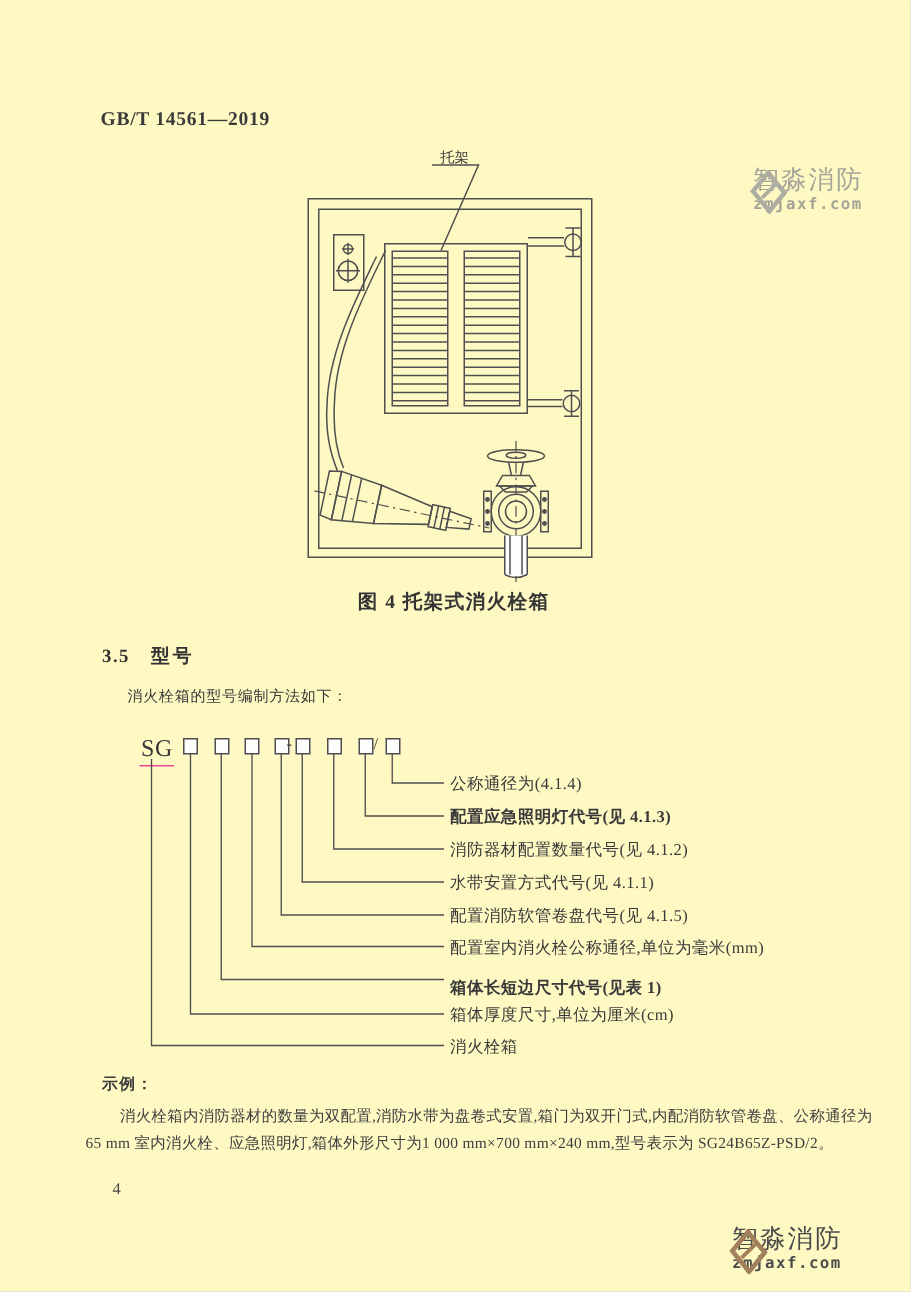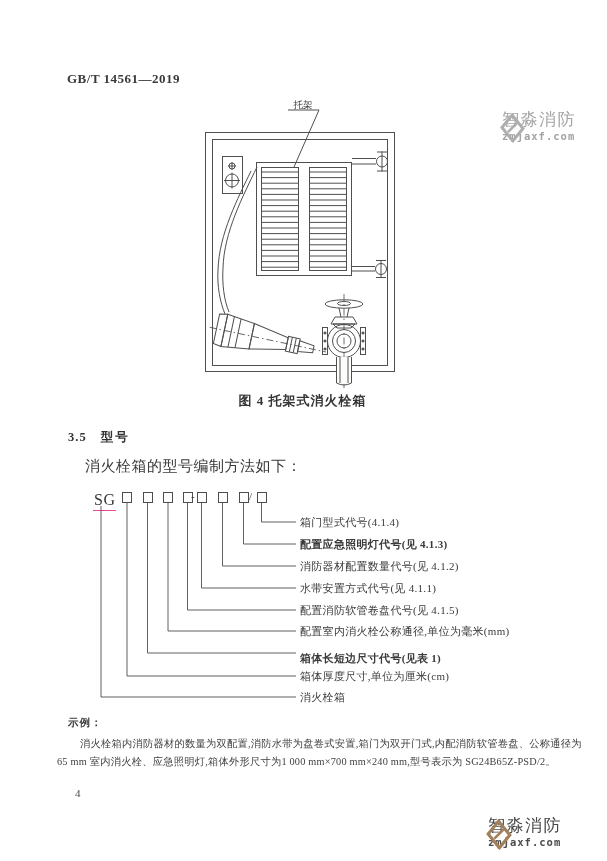--- a/index.html
+++ b/index.html
@@ -1,27 +1,27 @@
 <!DOCTYPE html>
 <html><head>
 <meta charset="utf-8">
 <style>
   html,body{margin:0;padding:0;background:#e8e8e8;}
   .page{
-    position:relative;width:607px;height:861px;background:#ffffff;
+    position:relative;width:607px;height:861px;background:#fef9c3;
     font-family:"Liberation Serif","DejaVu Serif",serif;color:#3c3c3c;
     overflow:hidden;margin:0 auto;box-shadow:0 0 4px rgba(0,0,0,.2);
   }
   .abs{position:absolute;}
   .header{left:67px;top:71px;font-size:13px;font-weight:bold;letter-spacing:.5px;color:#3a3a3a;}
   .fig-caption{left:190px;top:392px;width:225px;text-align:center;font-size:13px;font-weight:bold;letter-spacing:1px;color:#353535;}
   .sec-head{left:68px;top:429px;font-size:12.5px;font-weight:bold;color:#333;}
   .sec-head .num{margin-right:14px;letter-spacing:1px;}
   .sec-head .ttl{letter-spacing:2px;}
-  .intro{left:85px;top:457px;font-size:15px;letter-spacing:.5px;color:#383838;}
+  .intro{left:85px;top:457px;font-size:10px;letter-spacing:.5px;color:#383838;}
   .sg-prefix{left:93px;top:491px;font-size:16px;letter-spacing:.5px;color:#383838;border-bottom:1px solid #ec4899;padding:0 1px 1px 1px;}
   .mbox{position:absolute;width:8px;height:9px;border:1px solid #4d4d4d;background:#fdfdfc;top:492px;}
   .msep{position:absolute;top:490px;font-size:11px;color:#3c3c3c;}
   .mlabel{position:absolute;left:300px;font-size:11px;letter-spacing:.3px;color:#3a3a3a;white-space:nowrap;}
   .example-title{left:68px;top:716px;font-size:10.5px;font-weight:bold;letter-spacing:1px;color:#3a3a3a;}
   .example-line{font-size:10.3px;letter-spacing:.2px;color:#3e3e3e;white-space:nowrap;}
   .ex1{left:80px;top:737px;font-family:Liberation Serif, serif;}
   .ex2{left:57px;top:755px;}
   .pagenum{left:75px;top:787px;font-size:11px;color:#4a4a4a;}
   .wm{display:flex;align-items:flex-start;}
@@ -191,21 +191,21 @@
       <polyline points="147.5,502 147.5,653 296,653" fill="none" stroke="#4f4f4f" stroke-width="0.9"></polyline>
       <polyline points="168,502 168,631 296,631" fill="none" stroke="#4f4f4f" stroke-width="0.9"></polyline>
       <polyline points="187.5,502 187.5,610 296,610" fill="none" stroke="#4f4f4f" stroke-width="0.9"></polyline>
       <polyline points="201.5,502 201.5,588 296,588" fill="none" stroke="#4f4f4f" stroke-width="0.9"></polyline>
       <polyline points="222.5,502 222.5,566 296,566" fill="none" stroke="#4f4f4f" stroke-width="0.9"></polyline>
       <polyline points="243.5,502 243.5,544 296,544" fill="none" stroke="#4f4f4f" stroke-width="0.9"></polyline>
       <polyline points="261.5,502 261.5,522 296,522" fill="none" stroke="#4f4f4f" stroke-width="0.9"></polyline>
       <polyline points="101,506 101,697 296,697" fill="none" stroke="#4f4f4f" stroke-width="0.9"></polyline>
     </svg>
   <div id="model-labels">
-      <div class="mlabel" style="top: 514.5px;">箱门型式代号(4.1.4)</div>
+      <div class="mlabel" style="top: 514.5px;">公称通径为(4.1.4)</div>
       <div class="mlabel" style="top: 536.5px; font-weight: bold;">配置应急照明灯代号(见 4.1.3)</div>
       <div class="mlabel" style="top: 558.5px;">消防器材配置数量代号(见 4.1.2)</div>
       <div class="mlabel" style="top: 580.5px;">水带安置方式代号(见 4.1.1)</div>
       <div class="mlabel" style="top: 602.5px;">配置消防软管卷盘代号(见 4.1.5)</div>
       <div class="mlabel" style="top: 623.5px;">配置室内消火栓公称通径,单位为毫米(mm)</div>
       <div class="mlabel" style="top: 651px; font-weight: bold;">箱体长短边尺寸代号(见表 1)</div>
       <div class="mlabel" style="top: 668.5px;">箱体厚度尺寸,单位为厘米(cm)</div>
       <div class="mlabel" style="top: 689.5px;">消火栓箱</div>
     </div>
 

